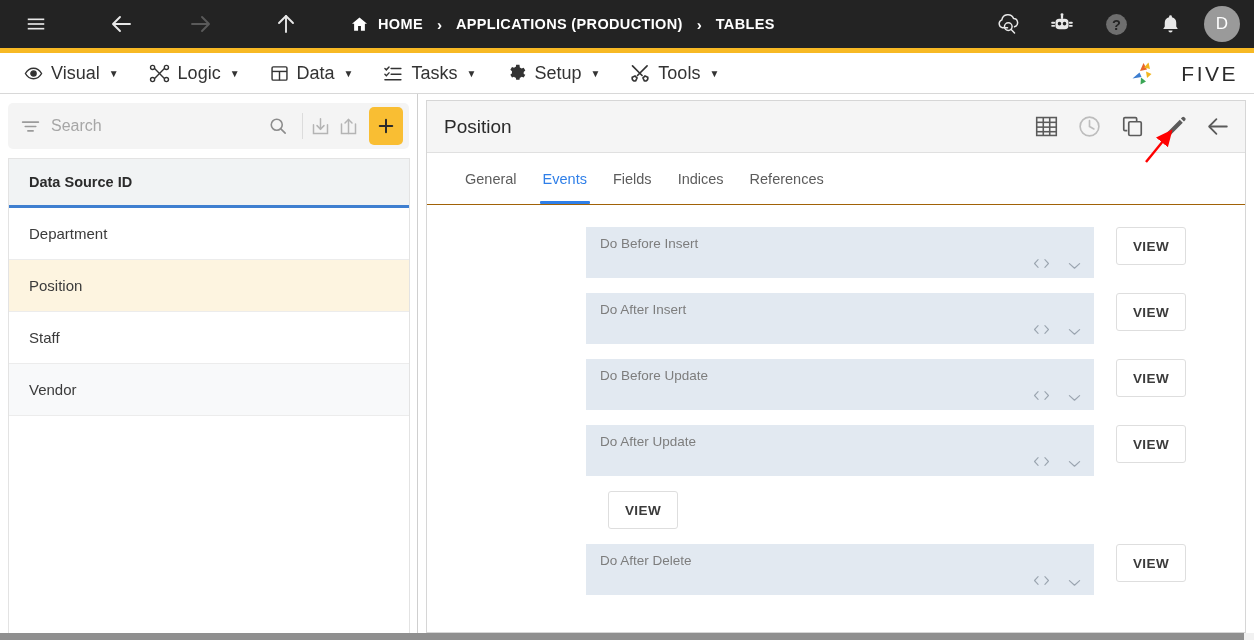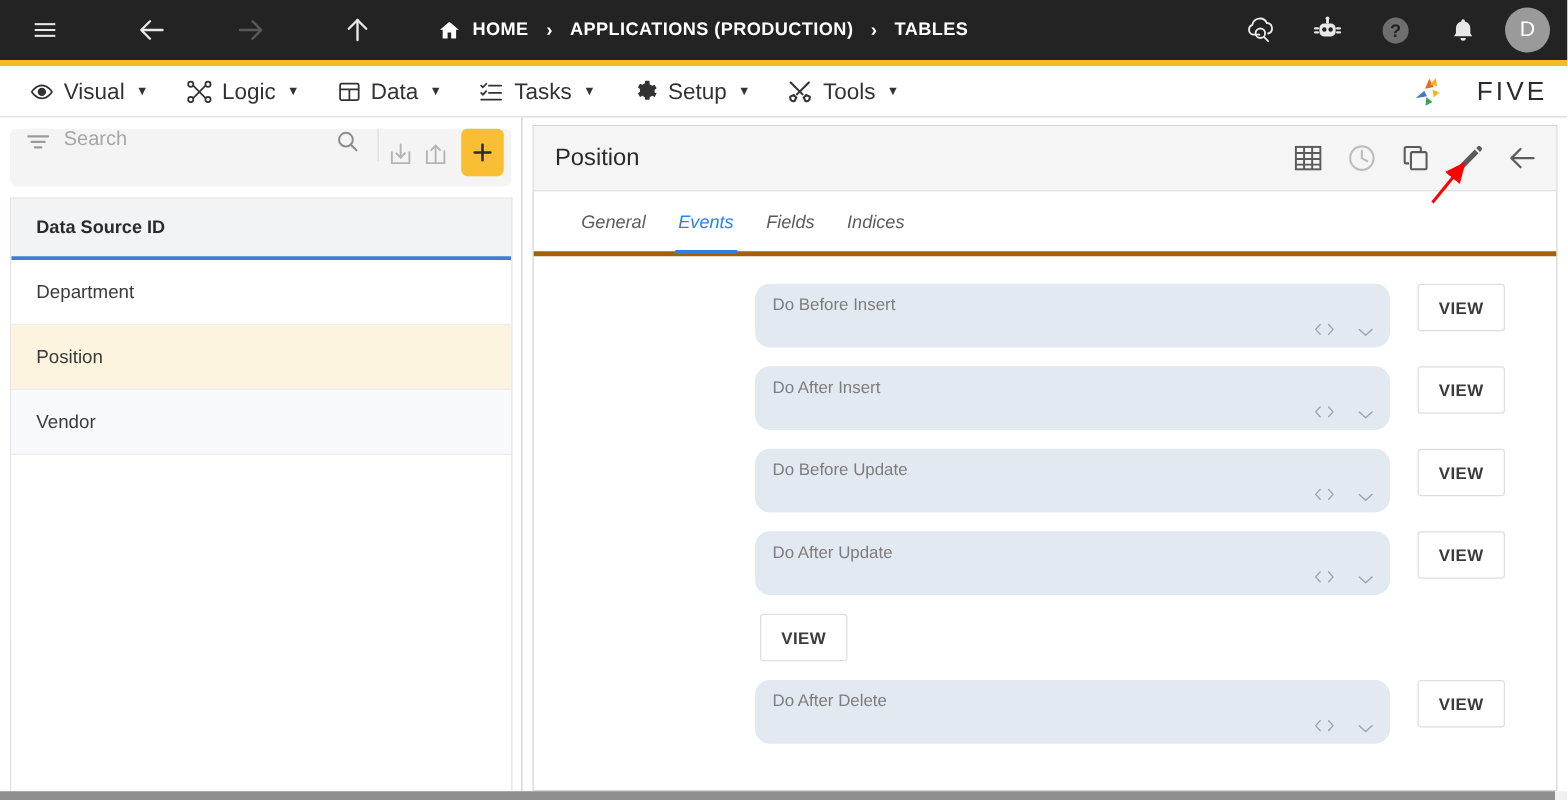--- a/index.html
+++ b/index.html
@@ -73,21 +73,21 @@
   }
 
   
   .leftpanel {
     position: absolute; left: 0; top: 94px; width: 418px; height: 546px;
     background: #ffffff; border-right: 1px solid #cfcfcf;
   }
   .searchbar {
     margin: 9px 8px 0 8px; height: 46px;
     background: #f4f4f4; border-radius: 5px;
-    display: flex; align-items: flex-start; padding: 0 6px 0 12px;
+    display: flex; align-items: center; padding: 0 6px 0 12px;
   }
   .filter-ico { color: #9b9b9b; display: flex; margin-right: 10px; }
   .search-input {
     flex: 1; border: none; outline: none; background: transparent;
     font-size: 16px; color: #333; font-family: "Liberation Sans", sans-serif;
   }
   .search-input::placeholder { color: #a6a6a6; }
   .search-mag { color: #8c8c8c; display: flex; padding: 0 10px; }
   .sb-divider { width: 1px; height: 26px; background: #dcdcdc; margin: 0 4px; }
   .sb-btn {
@@ -132,44 +132,43 @@
     display: flex; align-items: center; padding: 0 14px 0 17px;
   }
   .rp-title { font-size: 19px; color: #2b2b2b; font-weight: normal; }
   .rp-actions {
     margin-left: auto; display: flex; align-items: center; gap: 18px;
   }
   .rp-ico { color: #5b5b5b; display: flex; align-items: center; }
   .rp-ico.muted { color: #bdbdbd; }
 
   .tabs {
-    height: 52px; border-bottom: 4px solid #a16207;
-    display: flex; align-items: flex-start; padding-left: 25px; font-style: italic;
+    height: 52px; border-bottom: 1px solid #a16207;
+    display: flex; align-items: center; padding-left: 25px;
   }
   .tab {
     position: relative; height: 50px; padding: 0 13px;
     display: flex; align-items: center;
     font-size: 14.5px; color: #5c5c5c; font-weight: normal;
   }
   .tab.active { color: #2f7fe8; font-weight: normal; }
   .tab.active::after {
     content: ""; position: absolute; left: 10px; right: 10px; bottom: 0;
     height: 3px; background: #2f7fe8; border-radius: 1px;
   }
 
   .events { padding: 22px 0 0 0; }
   .event-row {
     display: flex; align-items: flex-start;
     padding: 0 0 0 159px; margin-bottom: 15px;
   }
   .event-field {
     width: 508px; height: 51px; background: #E2E9F1;
-    border-radius: 12px; position: relative;
+    border-radius: 0; position: relative;
     padding: 9px 12px 0 14px;
-    margin-left: 18px;
   }
   .event-label { font-size: 13.5px; color: #7d7d7d; }
   .field-icons {
     position: absolute; right: 11px; bottom: 5px;
     display: flex; align-items: center; gap: 16px; color: #9ba5b0;
   }
   .code-ico { font-size: 13px; letter-spacing: -1px; color: #9ba5b0; }
   .view-btn {
     margin-left: 22px; width: 70px; height: 38px;
     background: #fff; border: 1px solid #dedede; border-radius: 3px;
@@ -405,20 +404,23 @@
       </span>
     </div>
 
     <div class="tbl">
       <div class="tbl-head">Data Source ID</div>
       <div class="tbl-row">
         <span>Department</span>
       </div>
       <div class="tbl-row selected">
         <span>Position</span>
+      </div>
+      <div class="tbl-row">
+        <span>Staff</span>
       </div>
       <div class="tbl-row alt">
         <span>Vendor</span>
       </div>
       <div class="tbl-filler"></div>
 
     </div>
   </div>
 
   <div class="rightpanel">
@@ -460,20 +462,21 @@
             </svg>
         </span>
       </div>
     </div>
 
     <div class="tabs">
       <div class="tab">General</div>
       <div class="tab active">Events</div>
       <div class="tab">Fields</div>
       <div class="tab">Indices</div>
+      <div class="tab">References</div>
     </div>
 
     <div class="events">
 
       <div class="event-row">
         <div class="event-field">
           <div class="event-label">Do Before Insert</div>
           <div class="field-icons">
             <span class="code-ico">
               <svg width="17" height="13" viewBox="0 0 20 14" fill="none" stroke="currentColor" stroke-width="1.3" stroke-linecap="round" stroke-linejoin="round">

